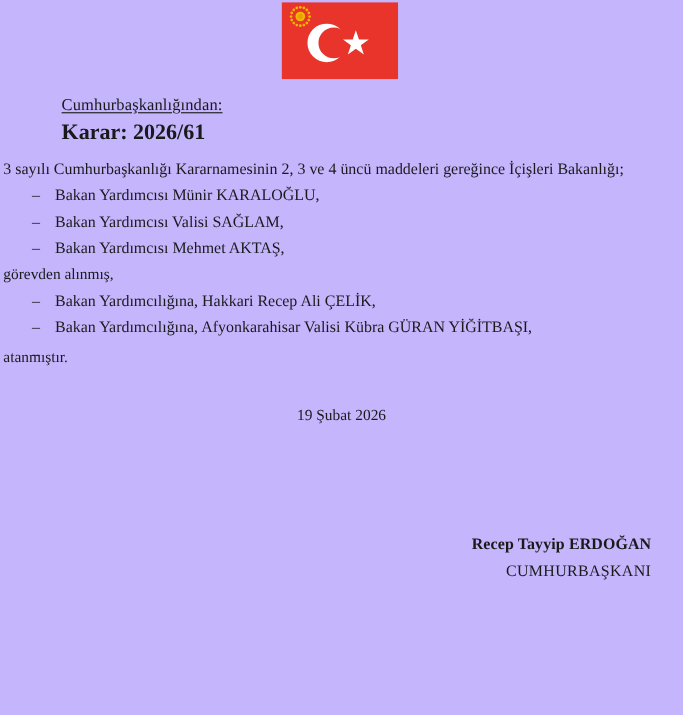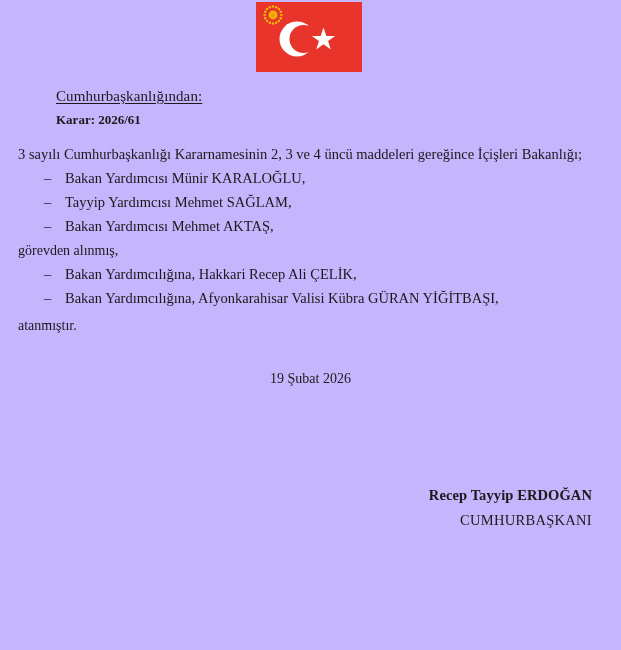--- a/index.html
+++ b/index.html
@@ -50,31 +50,31 @@
   .org-line {
     font-size: 15px;
     line-height: 20px;
     text-decoration: underline;
     text-underline-offset: 2px;
     letter-spacing: 0.1px;
     white-space: nowrap;
   }
 
   .karar-line {
-    font-size: 13px;
+    font-size: 20px;
     line-height: 20px;
     font-weight: bold;
     margin-top: 4px;
     white-space: nowrap;
   }
 
   
   .body-block {
     position: absolute;
-    left: 18px;
+    left: 3px;
     top: 144px;
     width: 574px;
   }
 
   .intro {
     font-size: 14.5px;
     line-height: 21px;
     text-align: justify;
     text-justify: inter-word;
     margin: 0;
@@ -191,21 +191,21 @@
 
     <p class="intro">3 sayılı Cumhurbaşkanlığı Kararnamesinin 2, 3 ve 4 üncü maddeleri gereğince İçişleri Bakanlığı;</p>
 
     <ul class="dash-list">
       <li class="dash-item">
         <span class="dash">–</span>
         <span>Bakan Yardımcısı Münir KARALOĞLU,</span>
       </li>
       <li class="dash-item">
         <span class="dash">–</span>
-        <span>Tayyip Yardımcısı Mehmet SAĞLAM,</span>
+        <span>Bakan Yardımcısı Valisi SAĞLAM,</span>
       </li>
       <li class="dash-item">
         <span class="dash">–</span>
         <span>Bakan Yardımcısı Mehmet AKTAŞ,</span>
       </li>
     </ul>
 
     <p class="plain-line">görevden alınmış,</p>
 
     <ul class="dash-list">

